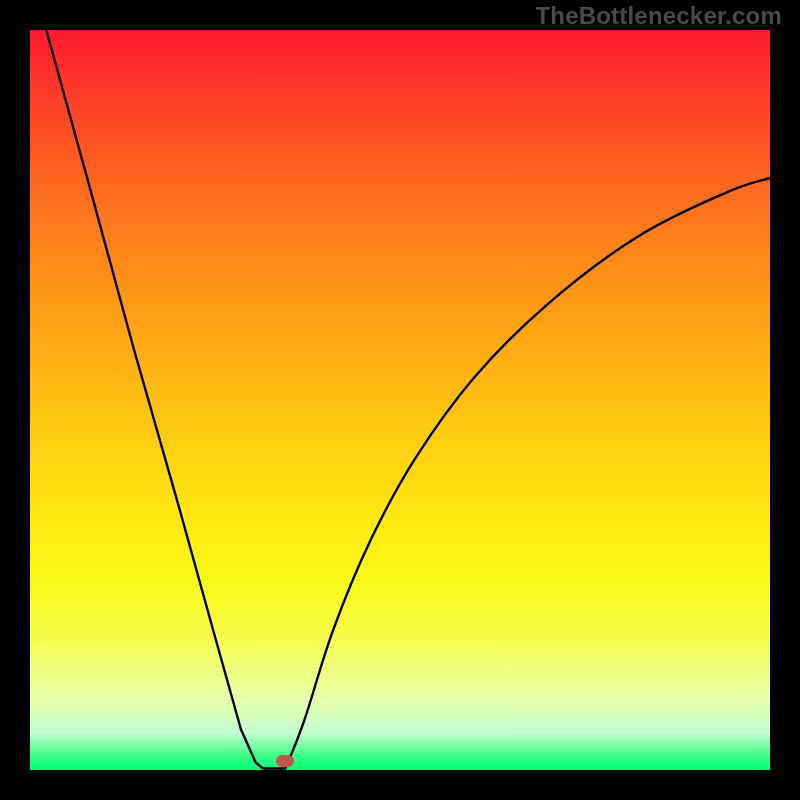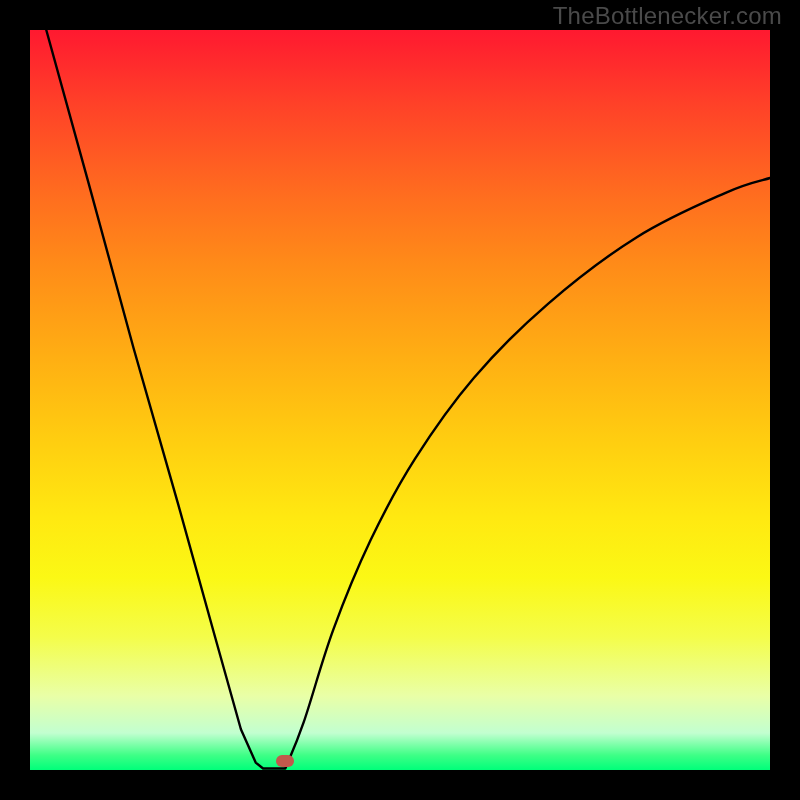--- a/index.html
+++ b/index.html
@@ -18,21 +18,21 @@
     width: 800px;
     height: 800px;
     background: #000;
   }
   .watermark {
     position: absolute;
     top: 2px;
     right: 18px;
     color: #4a4a4a;
     font-size: 24px;
-    font-weight: 400;
+    font-weight: 700;
     letter-spacing: 0.2px;
   }
   .plot {
     position: absolute;
     left: 30px;
     top: 30px;
     width: 740px;
     height: 740px;
     background: linear-gradient(to bottom,
       #ff1930 0%,

